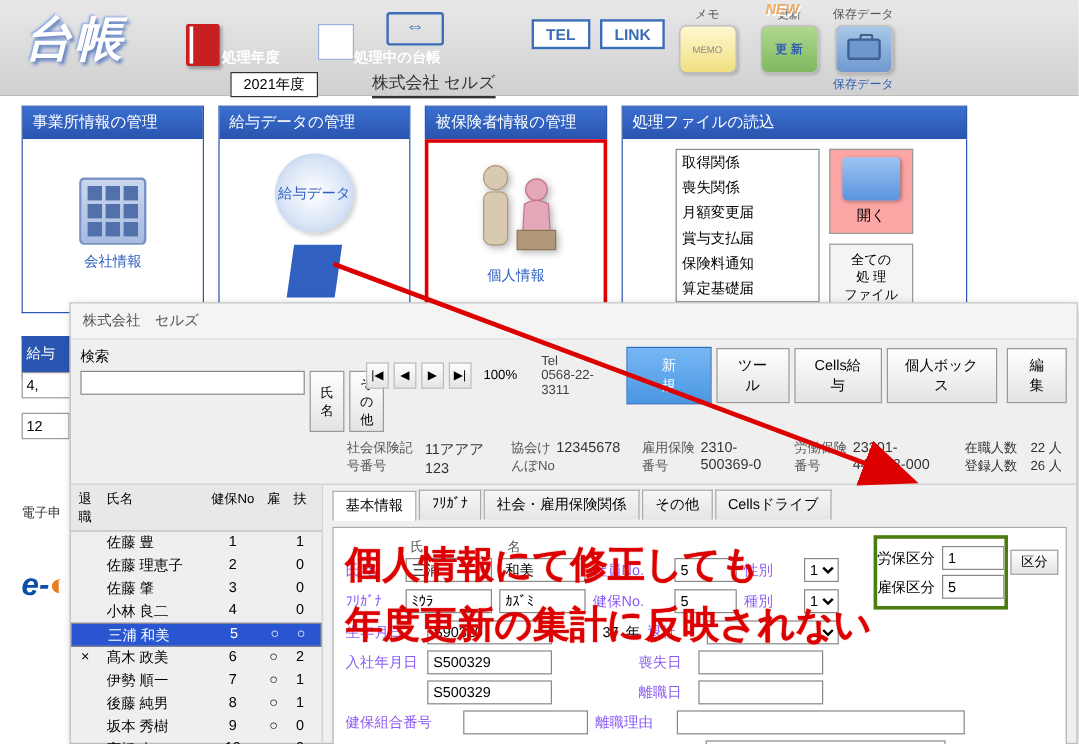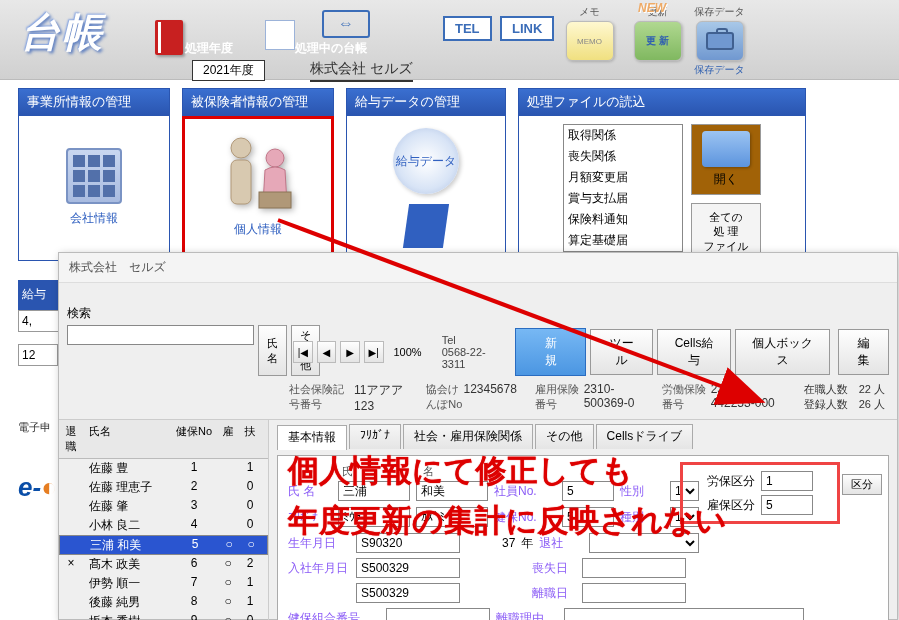--- a/index.html
+++ b/index.html
@@ -52,37 +52,37 @@
 .person-ico .cap { color: #3060c0; font-size: 12px; margin-top: 4px; }
 
 .salary-ico { text-align: center; }
 .salary-ico .ball { width: 66px; height: 66px; border-radius: 50%; background: radial-gradient(#fff,#d8e4f6 60%,#a8bbe0); display: flex; align-items: center; justify-content: center; color: #3060c0; font-size: 12px; box-shadow: 2px 2px 4px rgba(0,0,0,.2); margin: 0 auto; }
 .salary-ico .book2 { width: 40px; height: 44px; background: #3060c0; margin: 10px auto 0; transform: skewX(-8deg); }
 
 .panel.shori .panel-body { align-items: flex-start; gap: 8px; }
 .file-list { width: 120px; height: 128px; overflow: auto; border: 1px solid #888; font-size: 12px; }
 .file-list .li { padding: 2px 4px; }
 .shori-right { display: flex; flex-direction: column; gap: 8px; }
-.open-box { border: 1px solid #999; padding: 6px 10px; text-align: center; font-size: 12px; background: #a16207; }
+.open-box { border: 1px solid #999; padding: 6px 10px; text-align: center; font-size: 12px; background: #fca5a5; }
 .folder-ico { width: 48px; height: 36px; background: linear-gradient(#9cc4f2,#5c94de); border-radius: 4px; margin: 0 auto 4px; position: relative; box-shadow: 1px 1px 3px rgba(0,0,0,.3); }
 .allproc { border: 1px solid #999; padding: 6px; text-align: center; font-size: 11px; line-height: 1.3; background: #f4f4f4; }
 
 
 .back-strip1 { position: absolute; left: 18px; top: 280px; width: 50px; height: 36px; border-top: 2px solid #2a55b0; background: #2a55b0; color: #fff; padding: 4px; font-size: 12px; }
 .back-strip2 { position: absolute; left: 18px; top: 310px; width: 50px; background: #fff; border: 1px solid #999; padding: 3px; font-size: 12px; }
 .back-strip3 { position: absolute; left: 18px; top: 344px; width: 40px; background: #fff; border: 1px solid #999; padding: 3px; font-size: 12px; }
 .ej { position: absolute; left: 18px; top: 420px; font-size: 11px; color: #333; }
 .elogo { position: absolute; left: 18px; top: 472px; font-size: 26px; font-weight: bold; font-style: italic; color: #0a4ea8; }
 .elogo .dash { color: #e67e22; }
 
 
 .dialog { position: absolute; left: 58px; top: 252px; width: 840px; height: 368px; background: #efefef; border: 1px solid #bbb; box-shadow: 2px 2px 8px rgba(0,0,0,.25); }
 .dlg-title { background: #f4f4f4; padding: 6px 10px; font-size: 12px; color: #555; border-bottom: 1px solid #ddd; }
 
-.dlg-top { display: flex; padding: 6px 8px 2px; gap: 6px; align-items: flex-end; margin-top: 16px; }
+.dlg-top { display: flex; padding: 6px 8px 2px; gap: 18px; align-items: flex-start; }
 .search-box { width: 200px; }
 .search-label { font-size: 12px; }
 .search-row { display: flex; gap: 4px; margin-top: 3px; }
 .search-in { flex: 1; border: 1px solid #888; background: #fff; height: 20px; padding: 0 4px; }
 .mini-btn { border: 1px solid #999; background: linear-gradient(#fefefe,#e4e4e4); padding: 2px 8px; font-size: 11px; cursor: pointer; }
 
 .dlg-toolbar { display: flex; align-items: center; gap: 4px; margin-left: 20px; }
 .nav-b { width: 22px; height: 22px; border: 1px solid #bbb; background: linear-gradient(#fefefe,#e4e4e4); display: flex; align-items: center; justify-content: center; font-size: 10px; }
 .zoom { font-size: 11px; margin: 0 6px; }
 .tel-s { font-size: 11px; color: #444; margin: 0 10px; }
@@ -116,21 +116,21 @@
 
 .field-row { display: flex; align-items: center; gap: 6px; margin-bottom: 6px; font-size: 12px; }
 .flabel { width: 44px; color: #8b5cf6; }
 .flabel.w60 { width: 62px; }
 .in { border: 1px solid #888; background: #fff; height: 20px; padding: 0 4px; font-size: 12px; }
 .in.w50 { width: 52px; } .in.w70 { width: 72px; } .in.w100 { width: 104px; }
 .sel { border: 1px solid #888; background: #fff; height: 20px; font-size: 12px; }
 
 .head-uw { display: flex; gap: 70px; margin-left: 54px; margin-bottom: 2px; font-size: 11px; color: #555; }
 
-.kbn-box { position: absolute; right: 48px; top: 6px; border: 3px solid #ef4444; padding: 6px 24px; }
+.kbn-box { position: absolute; right: 48px; top: 6px; border: 3px solid #4d7c0f; padding: 6px 0; }
 .kbn-row { display: flex; align-items: center; gap: 6px; font-size: 12px; margin-bottom: 4px; }
 .kbn-row:last-child { margin-bottom: 0; }
 .kbn-btn { position: absolute; right: 6px; top: 18px; }
 
 .lower-fields { margin-top: 6px; }
 .lower-fields .field-row { margin-bottom: 5px; }
 
 
 .overlay-note { position: absolute; left: 288px; top: 446px; font-size: 31px; color: #d00; font-weight: 600; line-height: 1.6; pointer-events: none; text-shadow: 0 0 1px #d00; z-index: 50; }
 
@@ -181,20 +181,32 @@
             <span></span>
             <span></span>
             <span></span>
             <span></span>
             <span></span>
             <span></span>
             <span></span>
             <span></span>
           </div>
         <div class="cap">会社情報</div>
+      </div>
+    </div>
+  </div>
+
+  <div class="panel kyuyo">
+    <div class="panel-head">給与データの管理</div>
+    <div class="panel-body">
+      <div class="salary-ico">
+        <div class="ball">
+            <span>給与データ</span>
+          </div>
+        <div class="book2"></div>
       </div>
     </div>
   </div>
 
   <div class="panel hihokensha">
     <div class="panel-head">被保険者情報の管理</div>
     <div class="panel-body">
       <div class="person-ico">
         <svg width="86" height="80" viewBox="0 0 86 80">
           <g fill="#d8c9b0" stroke="#b09878" stroke-width="1">
@@ -205,32 +217,20 @@
             <circle cx="60" cy="24" r="9"></circle>
             <path d="M48 70 L50 36 Q60 30 70 36 L72 70 Z"></path>
           </g>
           <rect x="44" y="58" width="32" height="16" fill="#b09878" stroke="#8a7456"></rect>
         </svg>
         <div class="cap">個人情報</div>
       </div>
     </div>
   </div>
 
-  <div class="panel kyuyo">
-    <div class="panel-head">給与データの管理</div>
-    <div class="panel-body">
-      <div class="salary-ico">
-        <div class="ball">
-            <span>給与データ</span>
-          </div>
-        <div class="book2"></div>
-      </div>
-    </div>
-  </div>
-
   <div class="panel shori">
     <div class="panel-head">処理ファイルの読込</div>
     <div class="panel-body">
       <div class="file-list" id="file-list">
           <div class="li">取得関係</div>
           <div class="li">喪失関係</div>
           <div class="li">月額変更届</div>
           <div class="li">賞与支払届</div>
           <div class="li">保険料通知</div>
           <div class="li">算定基礎届</div>

